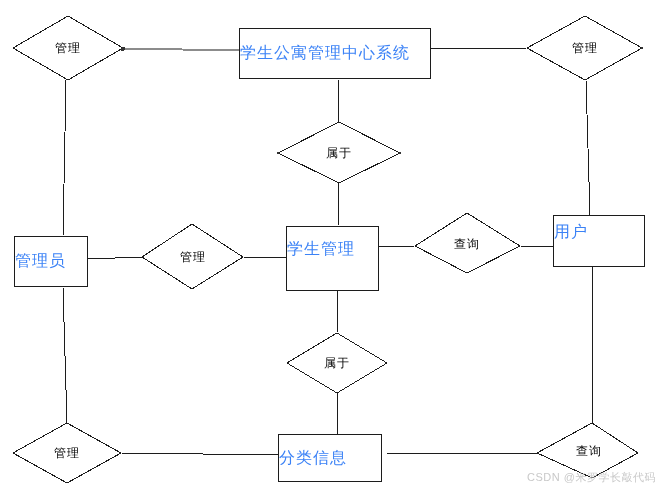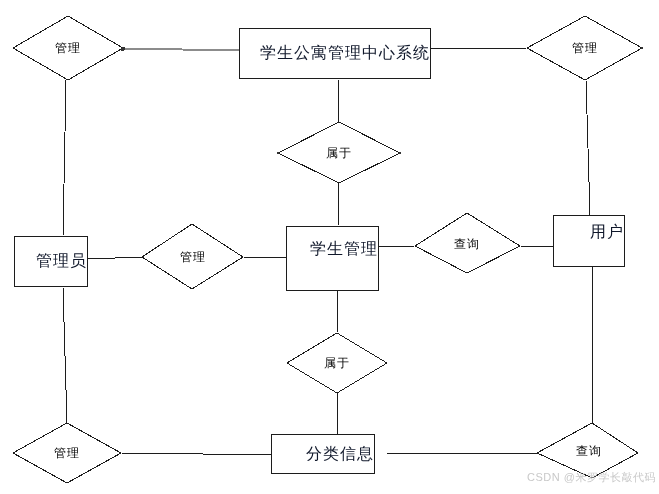--- a/index.html
+++ b/index.html
@@ -17,23 +17,23 @@
     width: 659px; height: 494px;
     shape-rendering: crispEdges;
   }
   .entity {
     position: absolute;
     box-sizing: border-box;
     border: 1px solid #1c1c1c;
     background: #ffffff;
     display: flex;
     align-items: center;
-    justify-content: flex-end;
+    justify-content: flex-start;
     font-size: 16px;
-    color: #0f172a;
+    color: #3b82f6;
     letter-spacing: 1px;
     white-space: nowrap;
     z-index: 2;
   }
   .entity.pad-top { align-items: flex-start; }
   .rel-label {
     position: absolute;
     transform: translate(-50%, -50%);
     font-size: 12px;
     color: #000000;
@@ -96,25 +96,25 @@
   </div>
 
   <div class="entity" style="left:14px; top:236px; width:74px; height:51px;">
     <span>管理员</span>
   </div>
 
   <div class="entity pad-top" style="left:286px; top:226px; width:93px; height:65px; padding-top:12px;">
     <span>学生管理</span>
   </div>
 
-  <div class="entity pad-top" style="left:553px; top:215px; width:72px; height:52px; padding-top:6px;">
+  <div class="entity pad-top" style="left:553px; top:215px; width:92px; height:52px; padding-top:6px;">
     <span>用户</span>
   </div>
 
-  <div class="entity" style="left:271px; top:434px; width:104px; height:40px;">
+  <div class="entity" style="left:278px; top:434px; width:104px; height:48px;">
     <span>分类信息</span>
   </div>
 
   <div class="rel-label" style="left:68px; top:48px;">管理</div>
   <div class="rel-label" style="left:585px; top:48px;">管理</div>
   <div class="rel-label" style="left:339px; top:153px;">属于</div>
   <div class="rel-label" style="left:193px; top:257px;">管理</div>
   <div class="rel-label" style="left:467px; top:244px;">查询</div>
   <div class="rel-label" style="left:337px; top:363px;">属于</div>
   <div class="rel-label" style="left:67px; top:453px;">管理</div>

